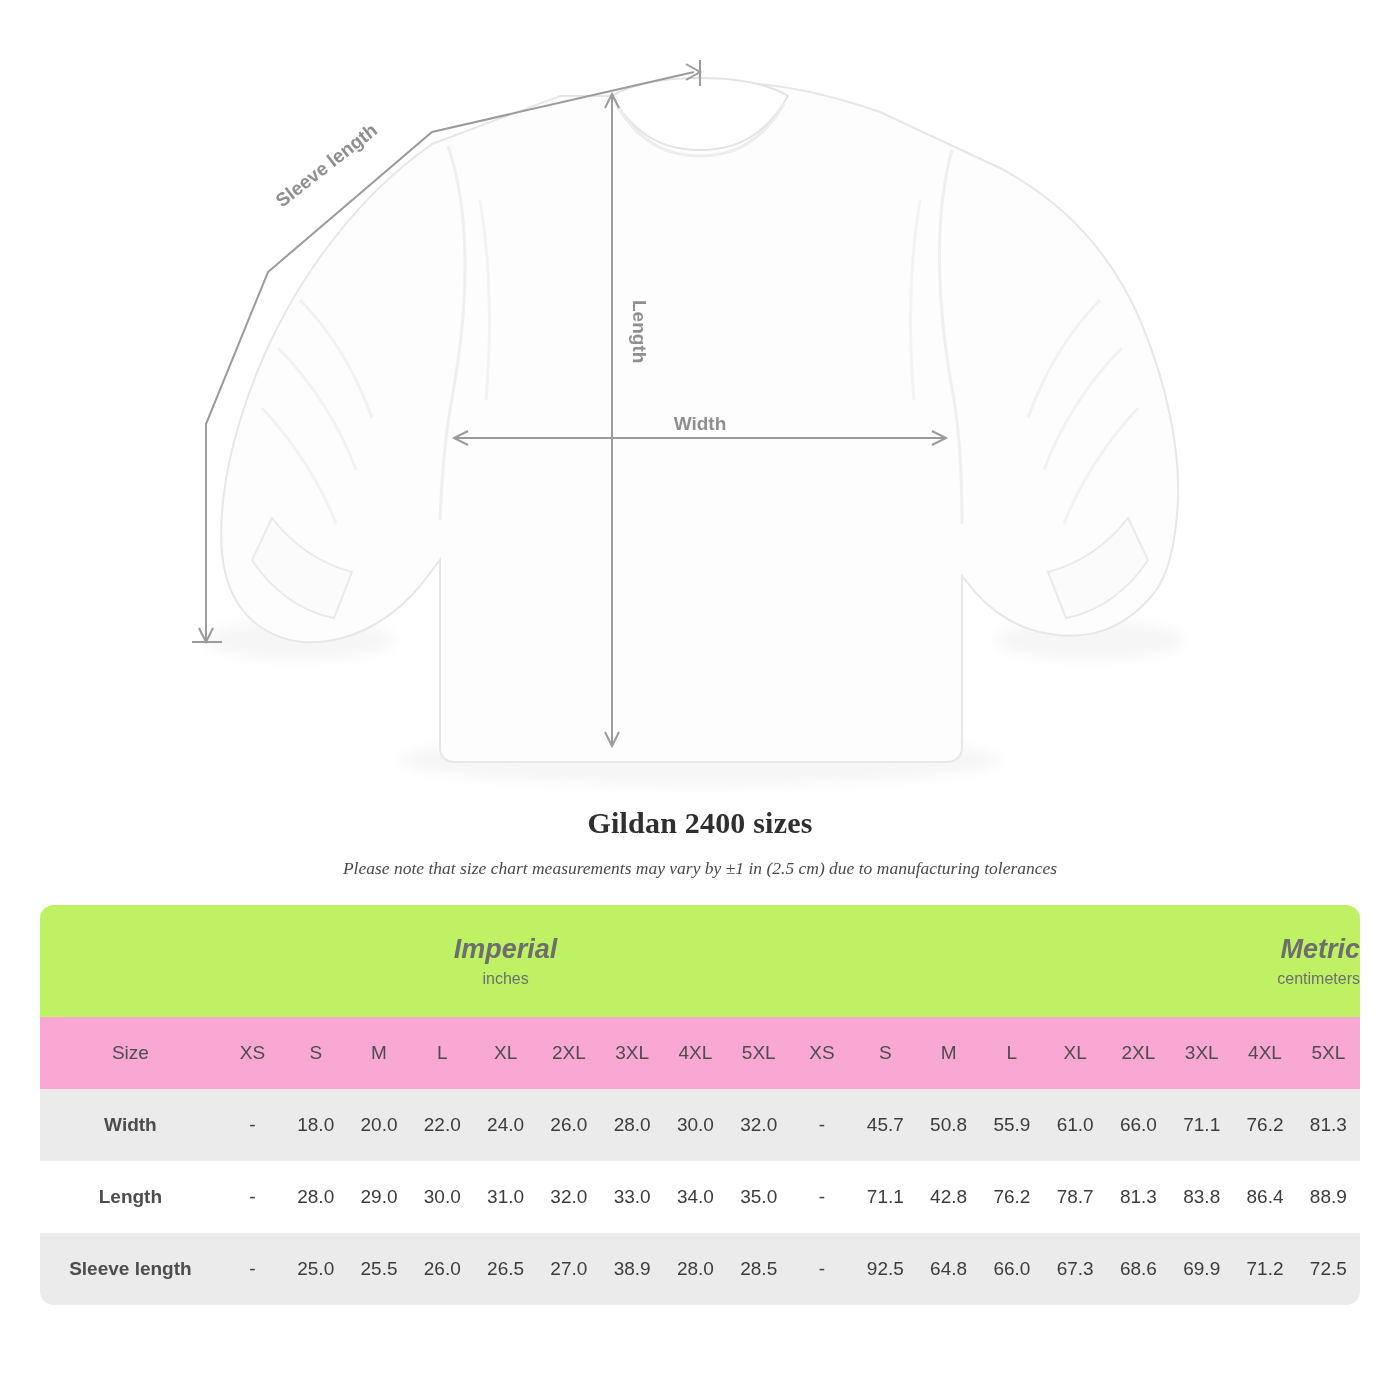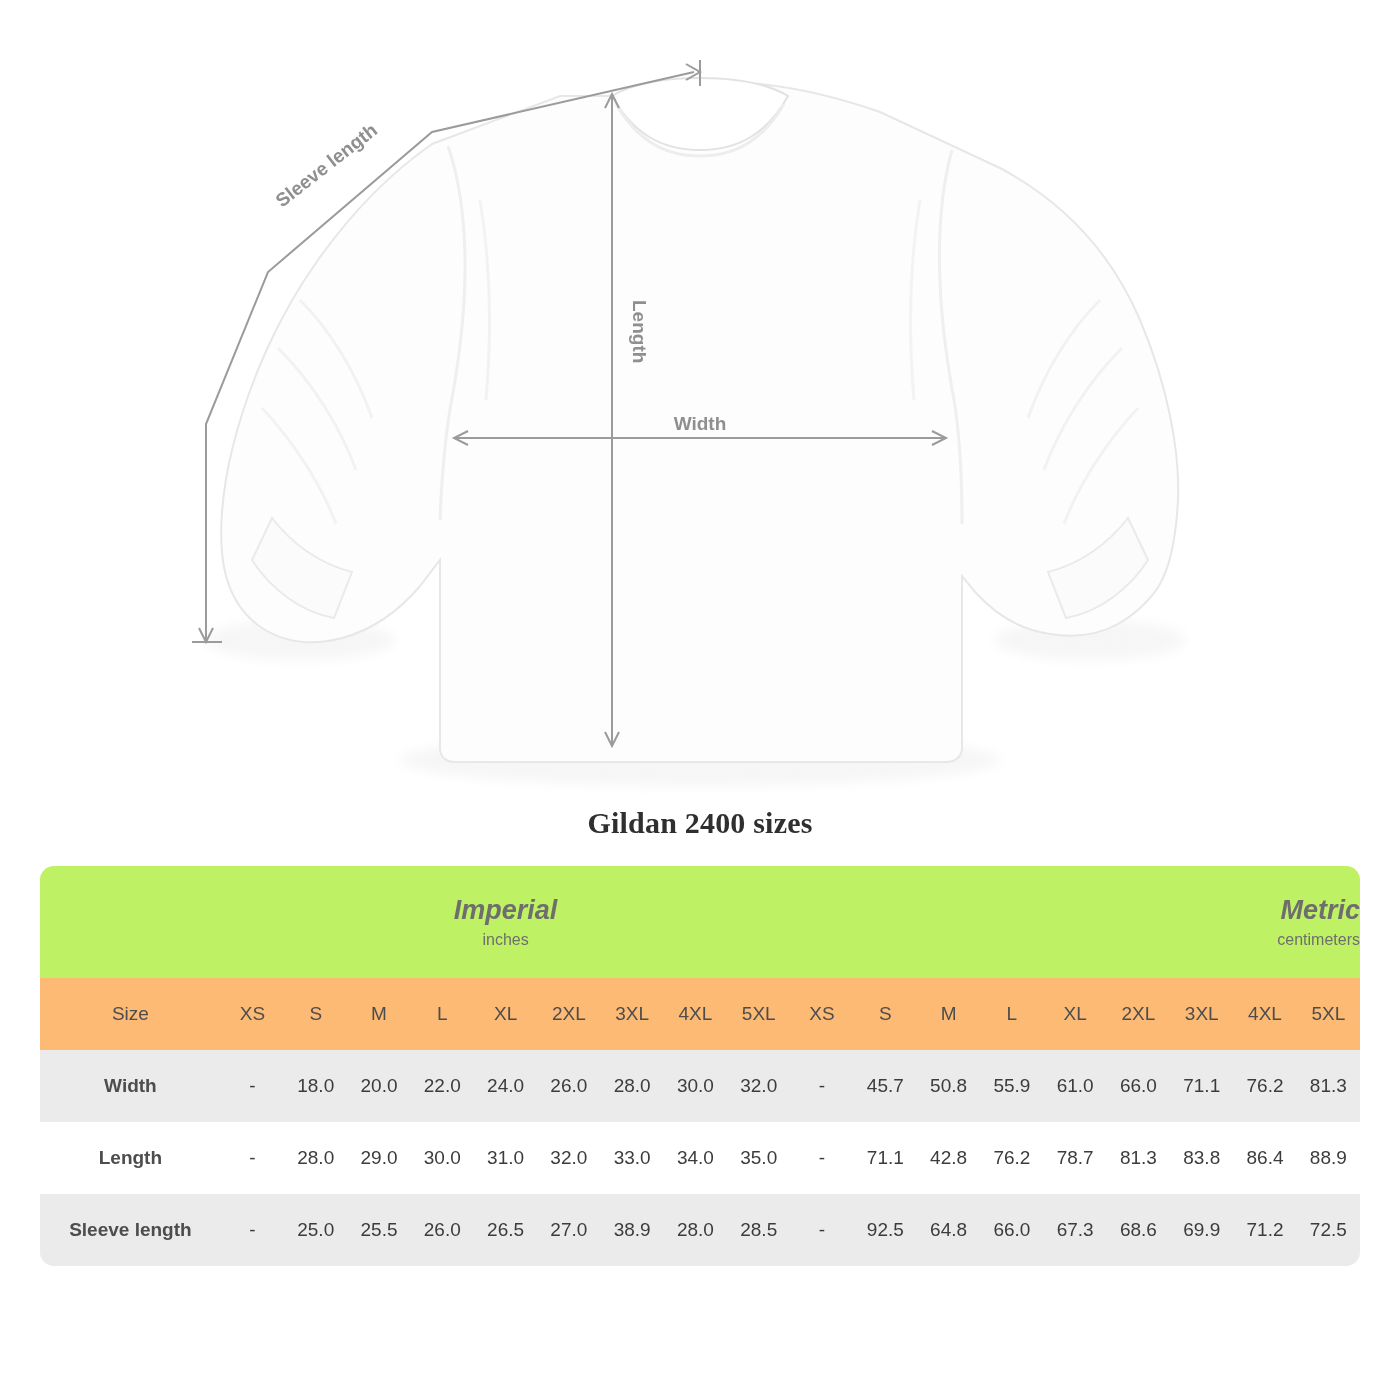--- a/index.html
+++ b/index.html
@@ -77,21 +77,21 @@
     color: #6e6e6e;
     line-height: 1.15;
   }
   .unit-sub {
     font-size: 16px;
     color: #6e6e6e;
     margin-top: 4px;
   }
 
   .head-row td {
-    background: #fdba74;
+    background: #f9a8d4;
     height: 72px;
     font-size: 19px;
     font-weight: bold;
     color: #4d4d4d;
   }
   .head-row td.rowlabel { font-size: 19px; }
 
   .data-row td {
     height: 72px;
     font-size: 19px;
@@ -202,20 +202,21 @@
         <line x1="456" y1="438" x2="944" y2="438"></line>
         <path d="M468 431 L 454 438 L 468 445"></path>
         <path d="M932 431 L 946 438 L 932 445"></path>
       </g>
       <text x="700" y="430" text-anchor="middle" font-family="Liberation Sans, sans-serif" font-size="19" font-weight="bold" fill="#8f8f8f">Width</text>
     </svg>
   </div>
 
   <div class="title-block">
     <h1 class="chart-title">Gildan 2400 sizes</h1>
+    <p class="chart-note">Please note that size chart measurements may vary by ±1 in (2.5 cm) due to manufacturing tolerances</p>
   </div>
 
   <div class="table-wrap">
     <table class="size-table">
       <colgroup>
         <col class="label-col">
         <col class="v-col">
           <col class="v-col">
           <col class="v-col">
           <col class="v-col">

